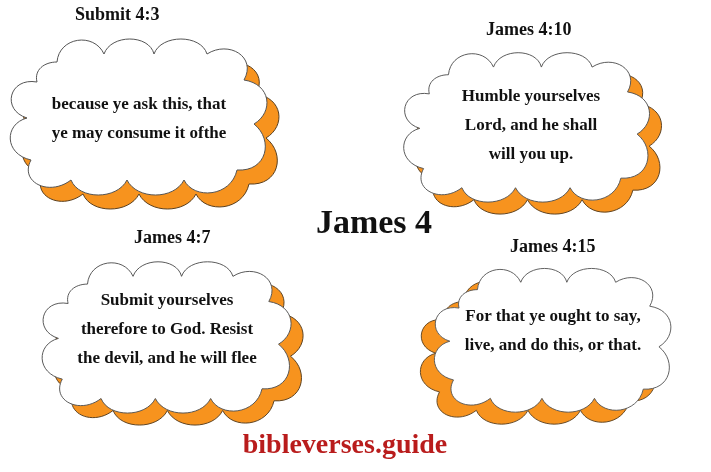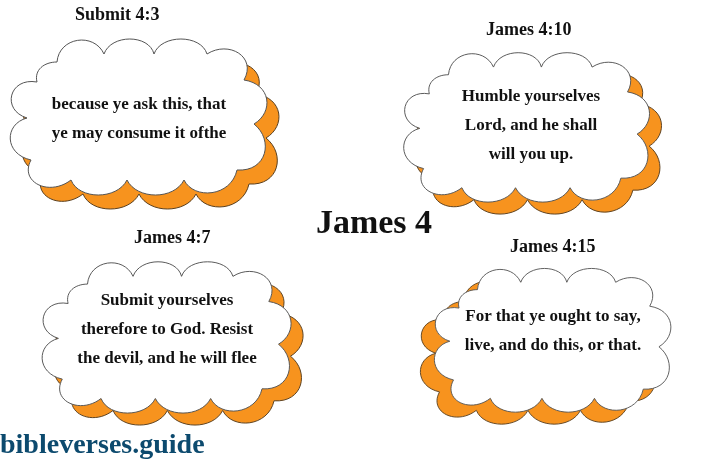--- a/index.html
+++ b/index.html
@@ -17,22 +17,22 @@
     position: absolute; font-family: "Liberation Serif", serif; font-weight: bold;
     font-size: 17px; line-height: 29px; color: #111; text-align: center;
     display: flex; flex-direction: column; align-items: center; justify-content: center;
   }
   .verse span { display: block; white-space: nowrap; }
   .title {
     position: absolute; left: 0; width: 700px; text-align: center; top: 203px;
     font-family: "Liberation Serif", serif; font-weight: bold; font-size: 34px; color: #111; padding-left: 24px;
   }
   .footer {
-    position: absolute; left: 0; width: 690px; text-align: left; top: 428px;
-    font-family: "Liberation Serif", serif; font-weight: bold; font-size: 28px; color: #0c4a6e;
+    position: absolute; left: 0; width: 690px; text-align: center; top: 428px;
+    font-family: "Liberation Serif", serif; font-weight: bold; font-size: 28px; color: #b91c1c;
   }
 </style>
 </head>
 <body>
 
 <svg width="0" height="0" style="position:absolute">
   <defs>
     <symbol id="cloud-shape" viewBox="0 0 260 165">
       <path d="M 48 30
                C 50 5, 85 0, 95 22

